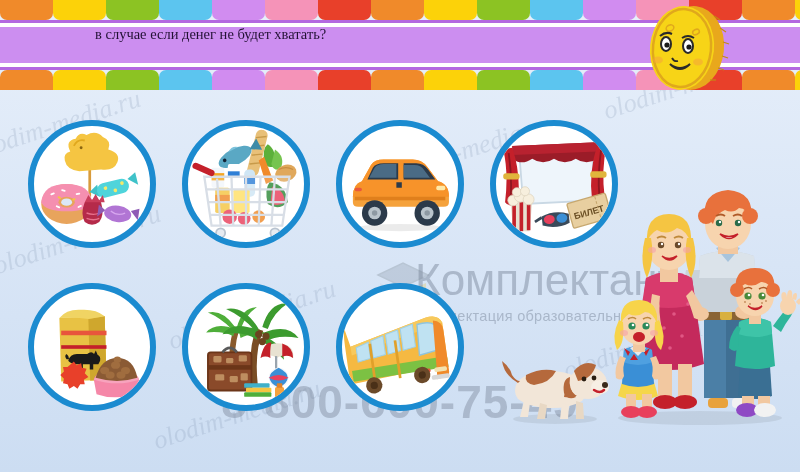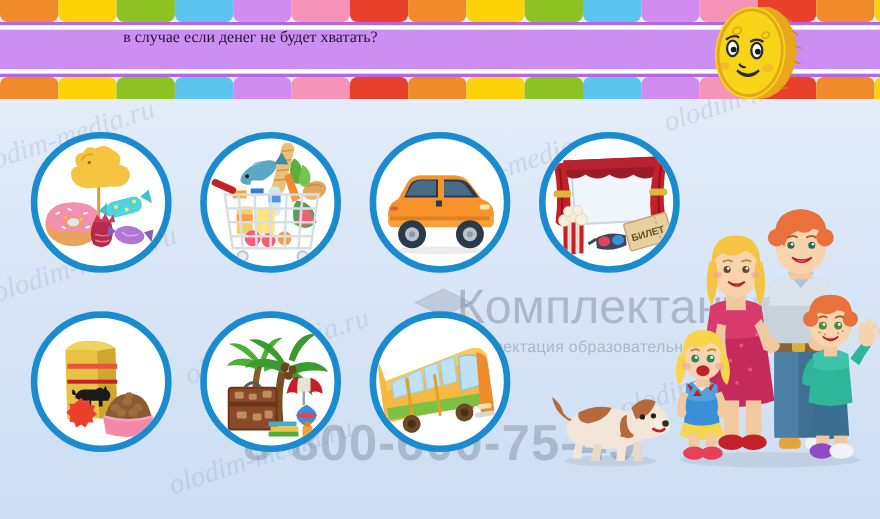--- a/index.html
+++ b/index.html
@@ -22,21 +22,21 @@
   .hline.t{top:20px;}
   .hline.b{top:67px;}
   .whitegap{position:absolute;left:0;width:800px;background:#ffffff;}
   .whitegap.t{top:23px;height:4px;}
   .whitegap.b{top:63px;height:4px;}
   .banner{position:absolute;left:0;top:27px;width:800px;height:36px;
           background:#cc8ef0;}
   .banner-text{position:absolute;left:95px;top:25px;width:540px;height:42px;
       color:#231235;font-size:14.5px;line-height:19px;z-index:22;
       font-family:"Liberation Serif", serif;}
-  .banner-text .l2{display:block;margin-left:17px;}
+  .banner-text .l2{display:block;}
 
   
   .coin{position:absolute;left:630px;top:2px;width:112px;height:92px;z-index:25;}
 
   
   .circle{
     position:absolute;border-radius:50%;
     background:#ffffff;
     border:6px solid #1b8bd0;
     box-sizing:border-box;

